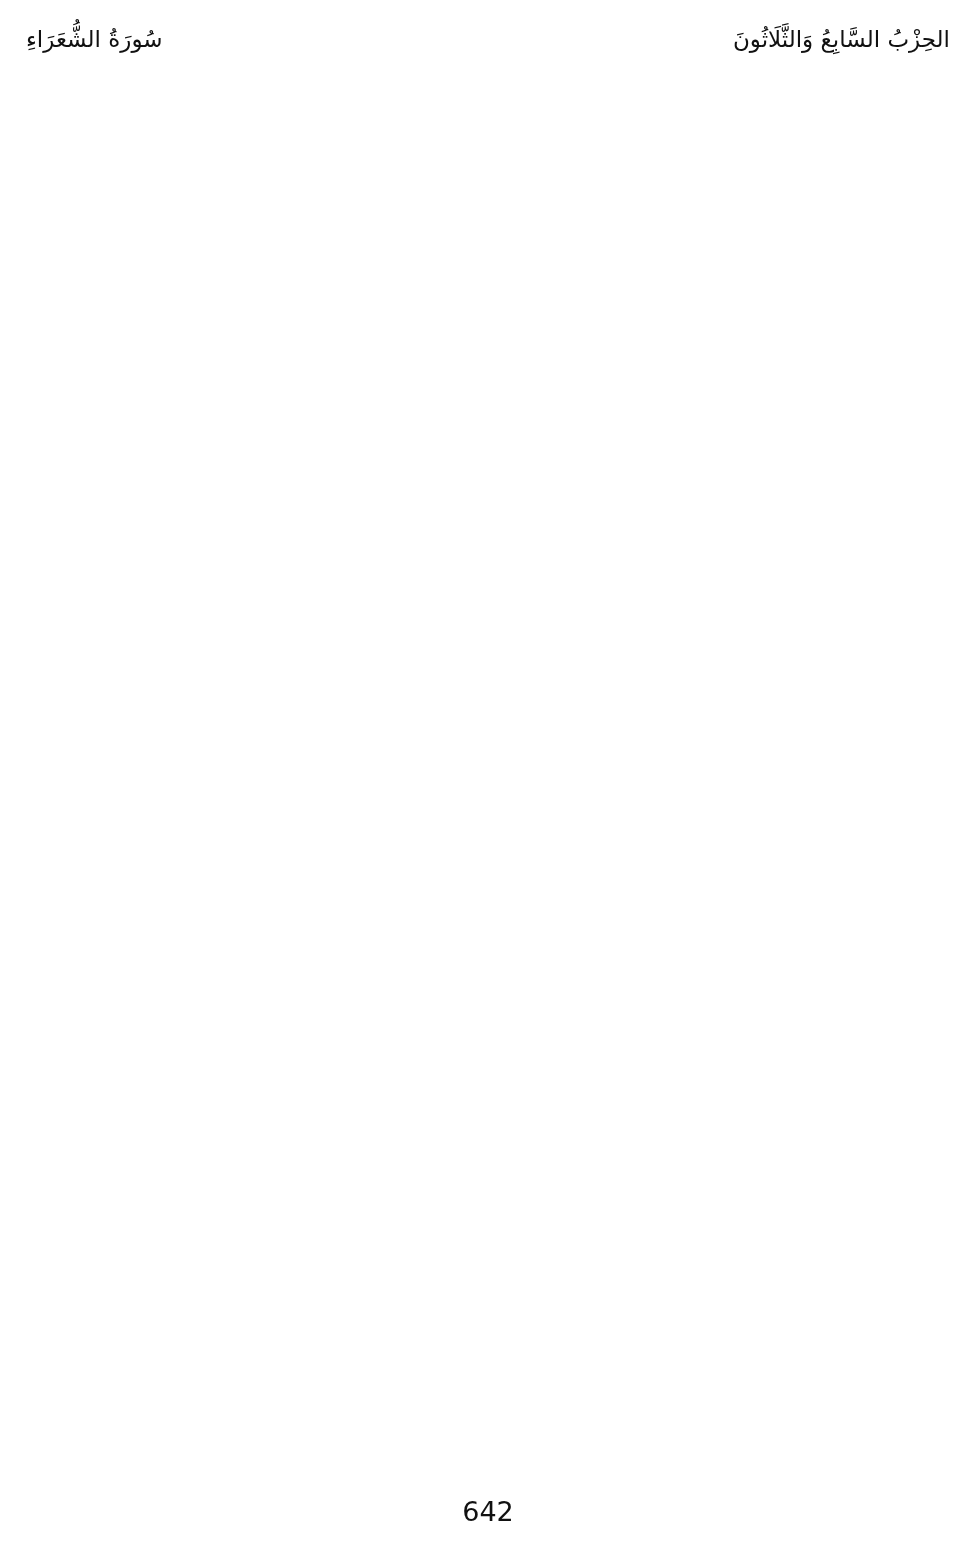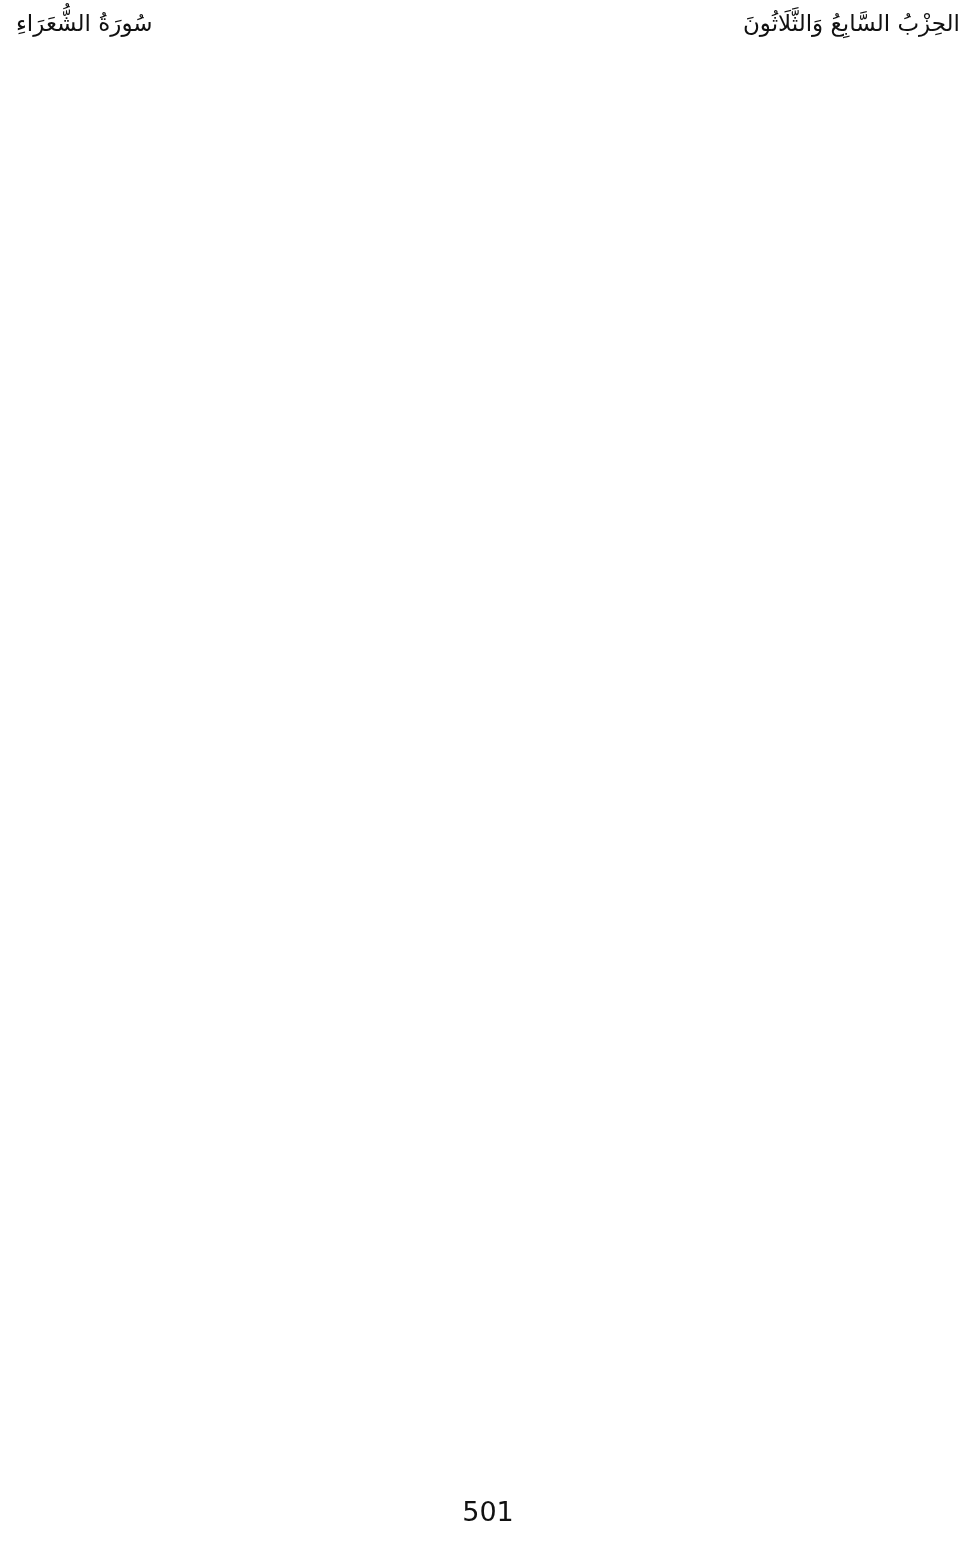--- a/index.html
+++ b/index.html
@@ -18,22 +18,22 @@
   
   .page-header {
     position: absolute;
     top: 10px;
     left: 0;
     width: 976px;
     height: 42px;
     display: flex;
     flex-direction: row-reverse;
     justify-content: space-between;
-    align-items: flex-start;
-    padding: 0 16px;
+    align-items: flex-end;
+    padding: 0 26px;
     box-sizing: border-box;
   }
   .header-item {
     font-size: 23px;
     color: #111111;
     font-family: "DejaVu Sans", "Liberation Sans", sans-serif;
     white-space: nowrap;
     letter-spacing: 0px;
   }
 
@@ -180,13 +180,13 @@
         <div class="aya-line"><span class="aya-text">مِنَ ٱلصَّٰدِقِينَ</span> <span class="verse-num">٣٠</span> <span class="aya-text">فَأَلْقَىٰ عَصَاهُ فَإِذَا هِىَ ثُعْبَانٌ مُّبِينٌ</span> <span class="verse-num">٣١</span> </div>
         <div class="aya-line"><span class="aya-text">وَنَزَعَ يَدَهُۥ فَإِذَا هِىَ بَيْضَآءُ لِلنَّٰظِرِينَ</span> <span class="verse-num">٣٢</span> <span class="aya-text">قَالَ لِلْمَلَإِ حَوْلَهُۥٓ</span> </div>
         <div class="aya-line"><span class="aya-text">إِنَّ هَٰذَا لَسَٰحِرٌ عَلِيمٌ</span> <span class="verse-num">٣٣</span> <span class="aya-text">يُرِيدُ أَن يُخْرِجَكُم مِّنْ أَرْضِكُم</span> </div>
         <div class="aya-line"><span class="aya-text">بِسِحْرِهِۦ فَمَاذَا تَأْمُرُونَ</span> <span class="verse-num">٣٤</span> <span class="aya-text">قَالُوٓا۟ أَرْجِهْ وَأَخَاهُ وَٱبْعَثْ فِے ٱلْمَدَآئِنِ</span> </div>
         <div class="aya-line"><span class="aya-text">حَٰشِرِينَ</span> <span class="verse-num">٣٥</span> <span class="aya-text">يَأْتُوكَ بِكُلِّ سَحَّارٍ عَلِيمٍ</span> <span class="verse-num">٣٦</span> <span class="aya-text">فَجُمِعَ ٱلسَّحَرَةُ</span> </div>
         <div class="aya-line"><span class="aya-text">لِمِيقَٰتِ يَوْمٍ مَّعْلُومٍ</span> <span class="verse-num">٣٧</span> <span class="aya-text">وَقِيلَ لِلنَّاسِ هَلْ أَنتُم مُّجْتَمِعُونَ</span> <span class="verse-num">٣٨</span> </div>
       </div>
   </div>
 </div>
 
-<div class="page-number">501</div>
+<div class="page-number">642</div>
 
 </body></html>

